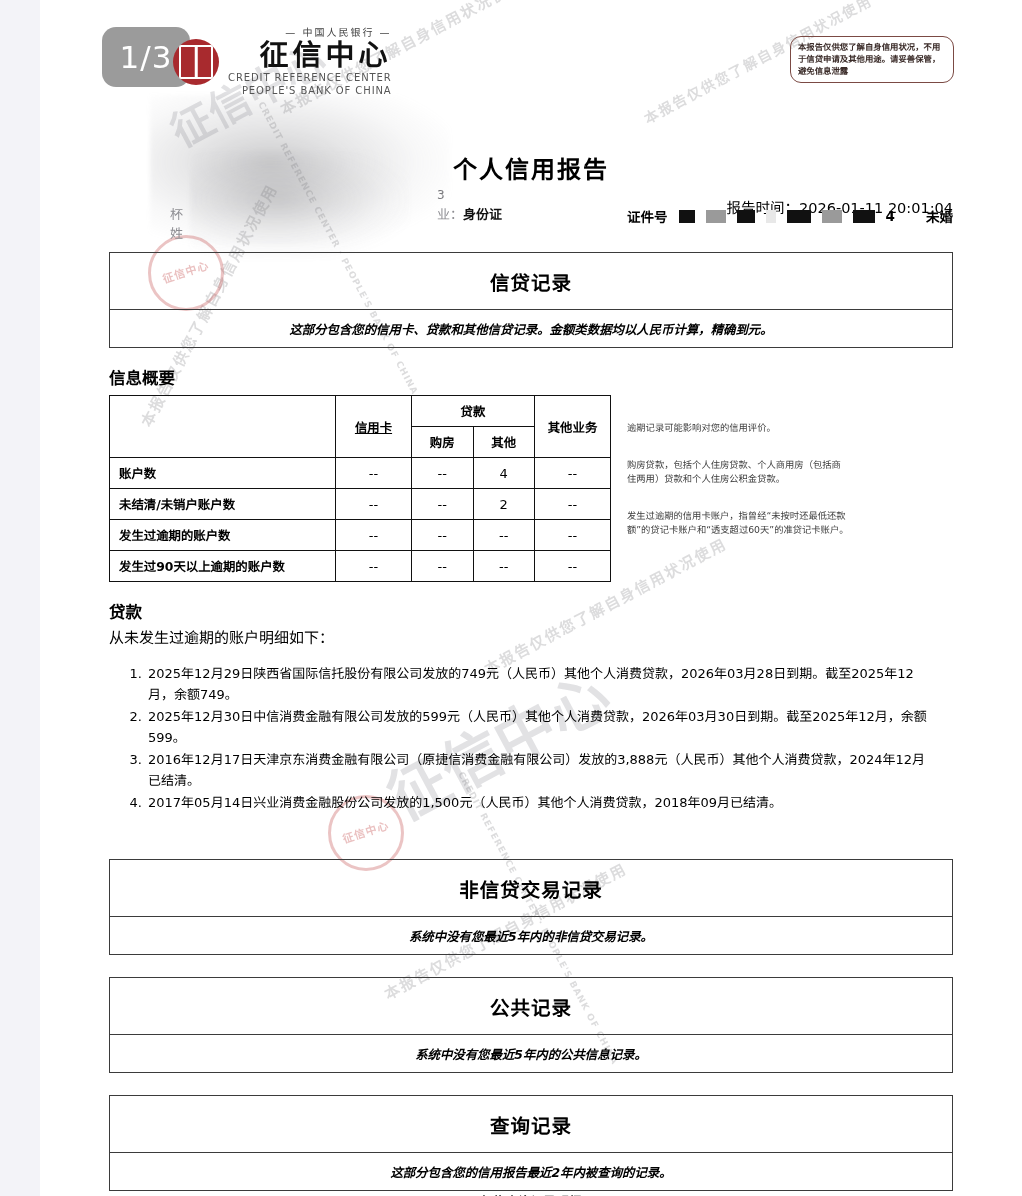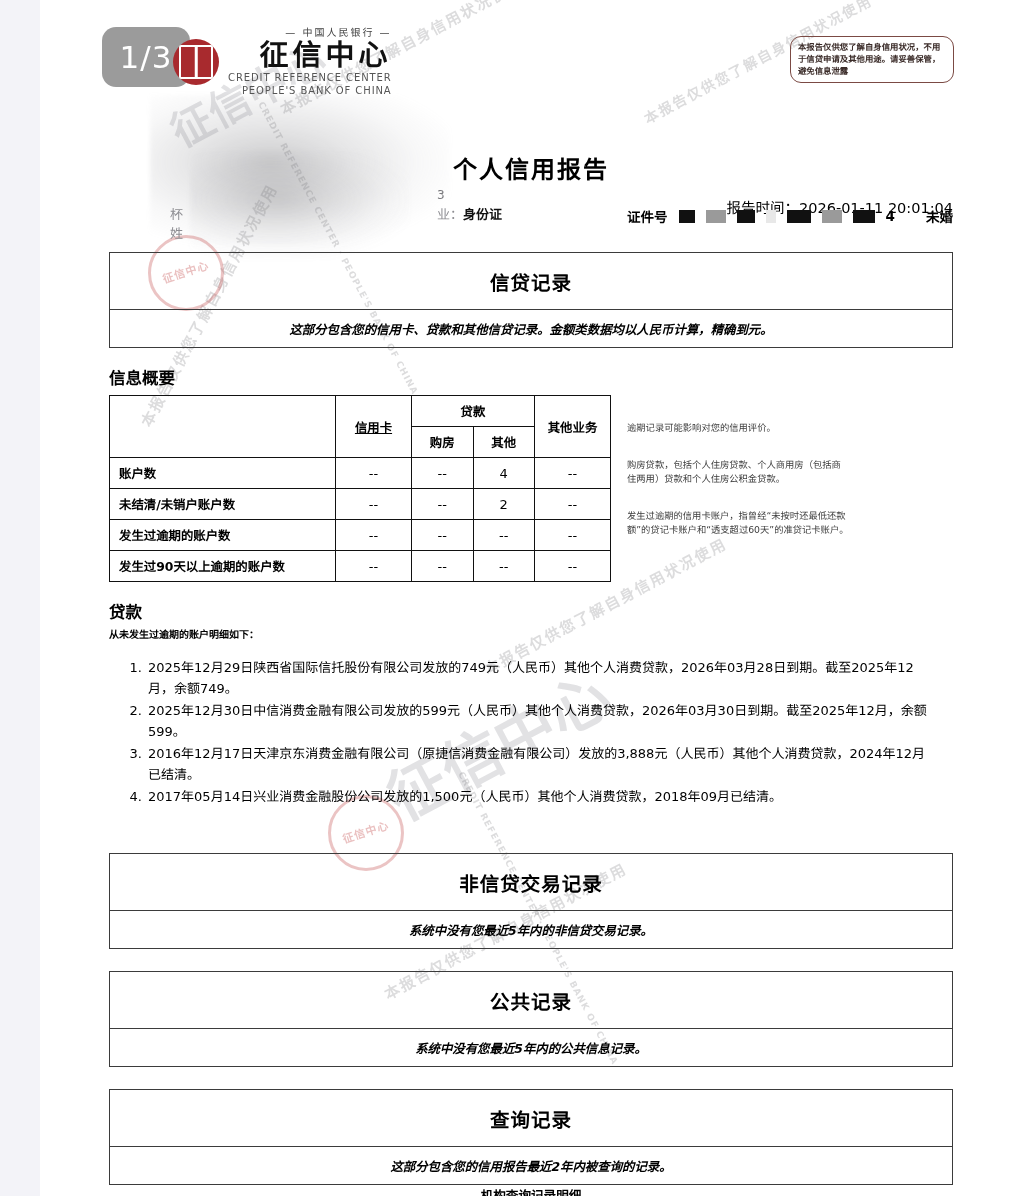--- a/index.html
+++ b/index.html
@@ -224,21 +224,21 @@
   .notes {
     padding-top: 26px;
     width: 222px;
     font-size: 9.3px;
     line-height: 1.5;
     color: #3c3c3c;
   }
   .notes p { margin: 0 0 23px; }
   .notes p:last-child { margin-bottom: 0; }
 
-  .h3 { font-size: 10px; font-weight: 700; margin: 3px 0 4px; }
+  .h3 { font-size: 15px; font-weight: 400; margin: 3px 0 4px; }
   ol.loans {
     margin: 16px; padding: 0 0 0 21px;
     font-size: 13px;
     line-height: 1.62;
   }
   ol.loans li { margin-bottom: 1px; padding-left: 2px; }
 
   .gap-sm { height: 30px; }
   .gap-md { height: 22px; }
 

